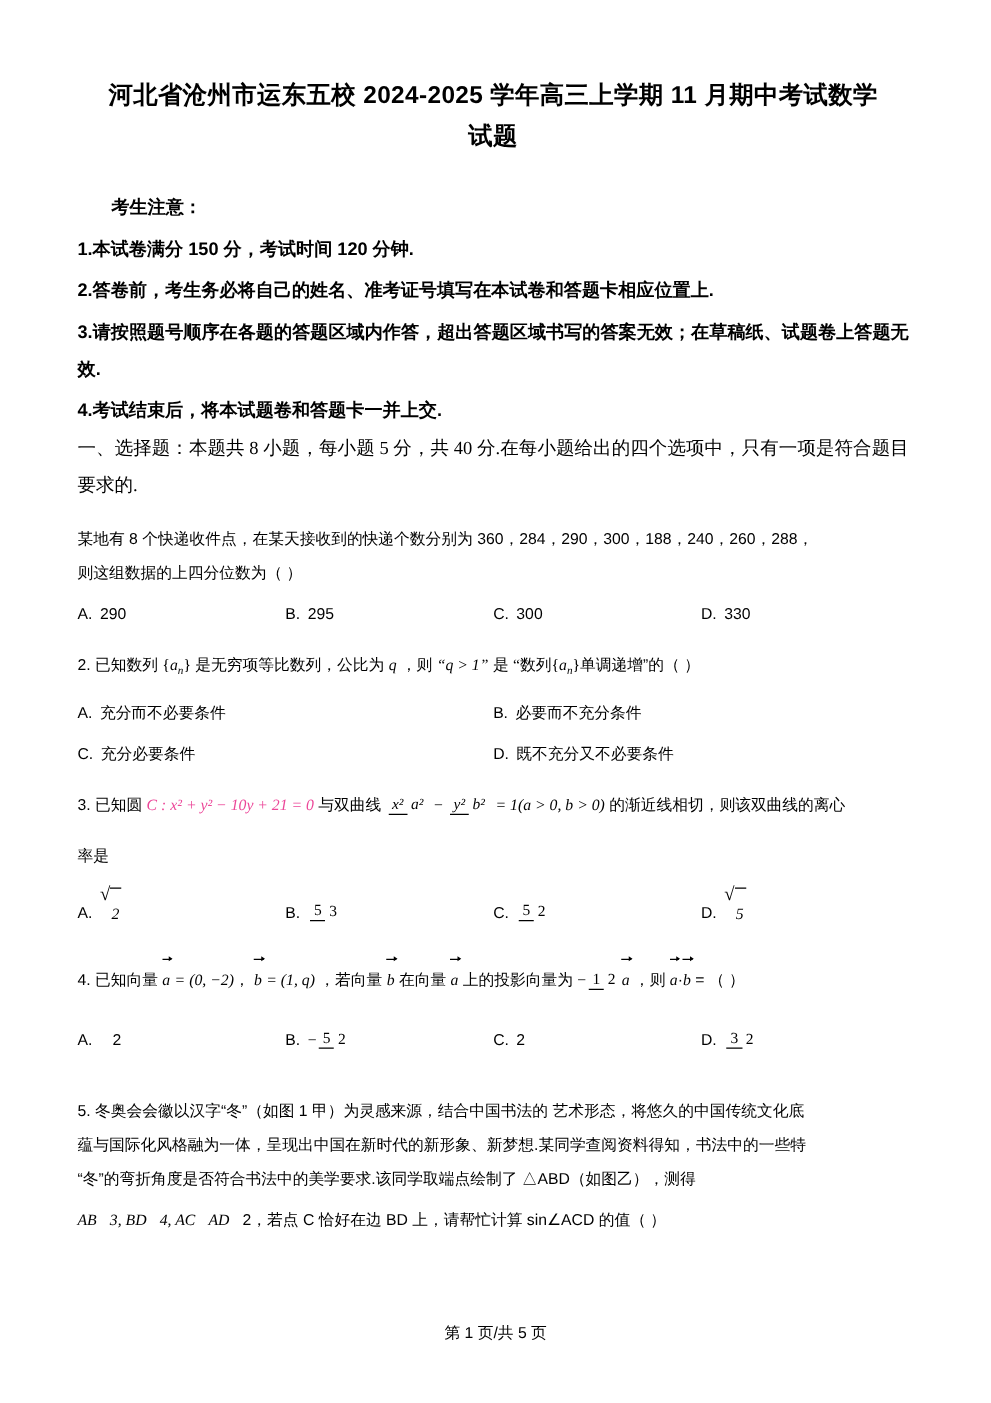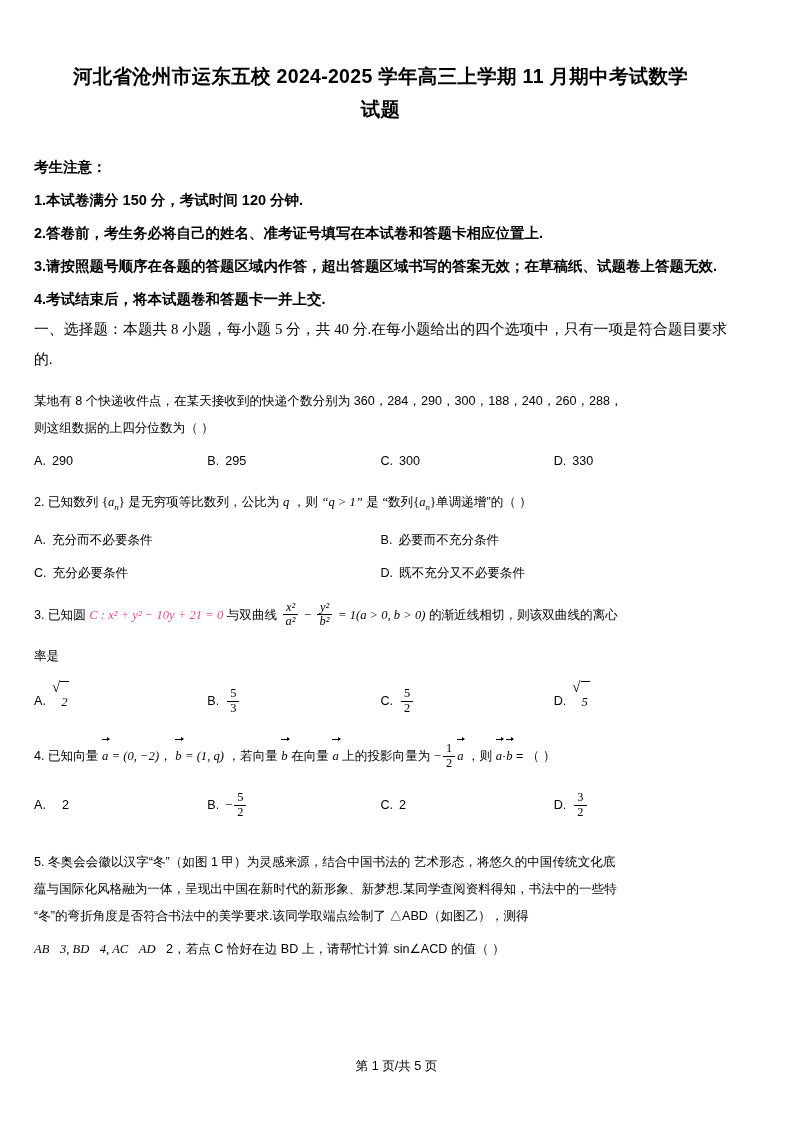--- a/index.html
+++ b/index.html
@@ -12,38 +12,39 @@
     height: 1122px;
     font-family: "Liberation Serif", serif;
     color: #000000;
     position: relative;
     overflow: hidden;
   }
   .page {
     width: 793px;
     height: 1083px;
     box-sizing: border-box;
-    padding: 48px 66px 0 34px;
+    padding: 48px 66px 0 62px;
     position: relative;
   }
   .doc-title {
     font-family: "Liberation Sans", sans-serif;
     font-weight: bold;
     font-size: 19.5px;
     line-height: 33px;
     text-align: center;
     letter-spacing: 0.3px;
     margin: 12px 0 0 0;
   }
   .notice-head {
-    font-family: Liberation Serif, serif;
+    font-family: Liberation Mono, monospace;
     font-weight: bold;
     font-size: 14.5px;
     margin-top: 26px;
     line-height: 30px;
+    margin-left: 27px;
   }
   .notice-item {
     font-family: "Liberation Sans", sans-serif;
     font-weight: bold;
     font-size: 14.5px;
     line-height: 30px;
     margin-top: 3px;
     text-align: justify;
   }
   .section-head {
@@ -68,21 +69,21 @@
     margin-top: 6px;
   }
   .opts.cols4 > div { width: 25%; }
   .opts.cols2 > div { width: 50%; }
   .opt { display: flex; align-items: center; }
   .opt-label { margin-right: 6px; }
   .opts.tall { line-height: 40px; margin-top: 10px; }
   .opts.tall2 { line-height: 44px; margin-top: 12px; }
   .frac {
     display: inline-flex;
-    flex-direction: column;
+    flex-direction: row;
     align-items: center;
     vertical-align: middle;
     font-size: 12.4px;
     line-height: 1.12;
     margin: 0 2px;
     font-family: "Liberation Serif", serif;
     font-style: italic;
   }
   .frac .num { padding: 0 3px; border-bottom: 1px solid #000; }
   .frac .den { padding: 0 3px; }

